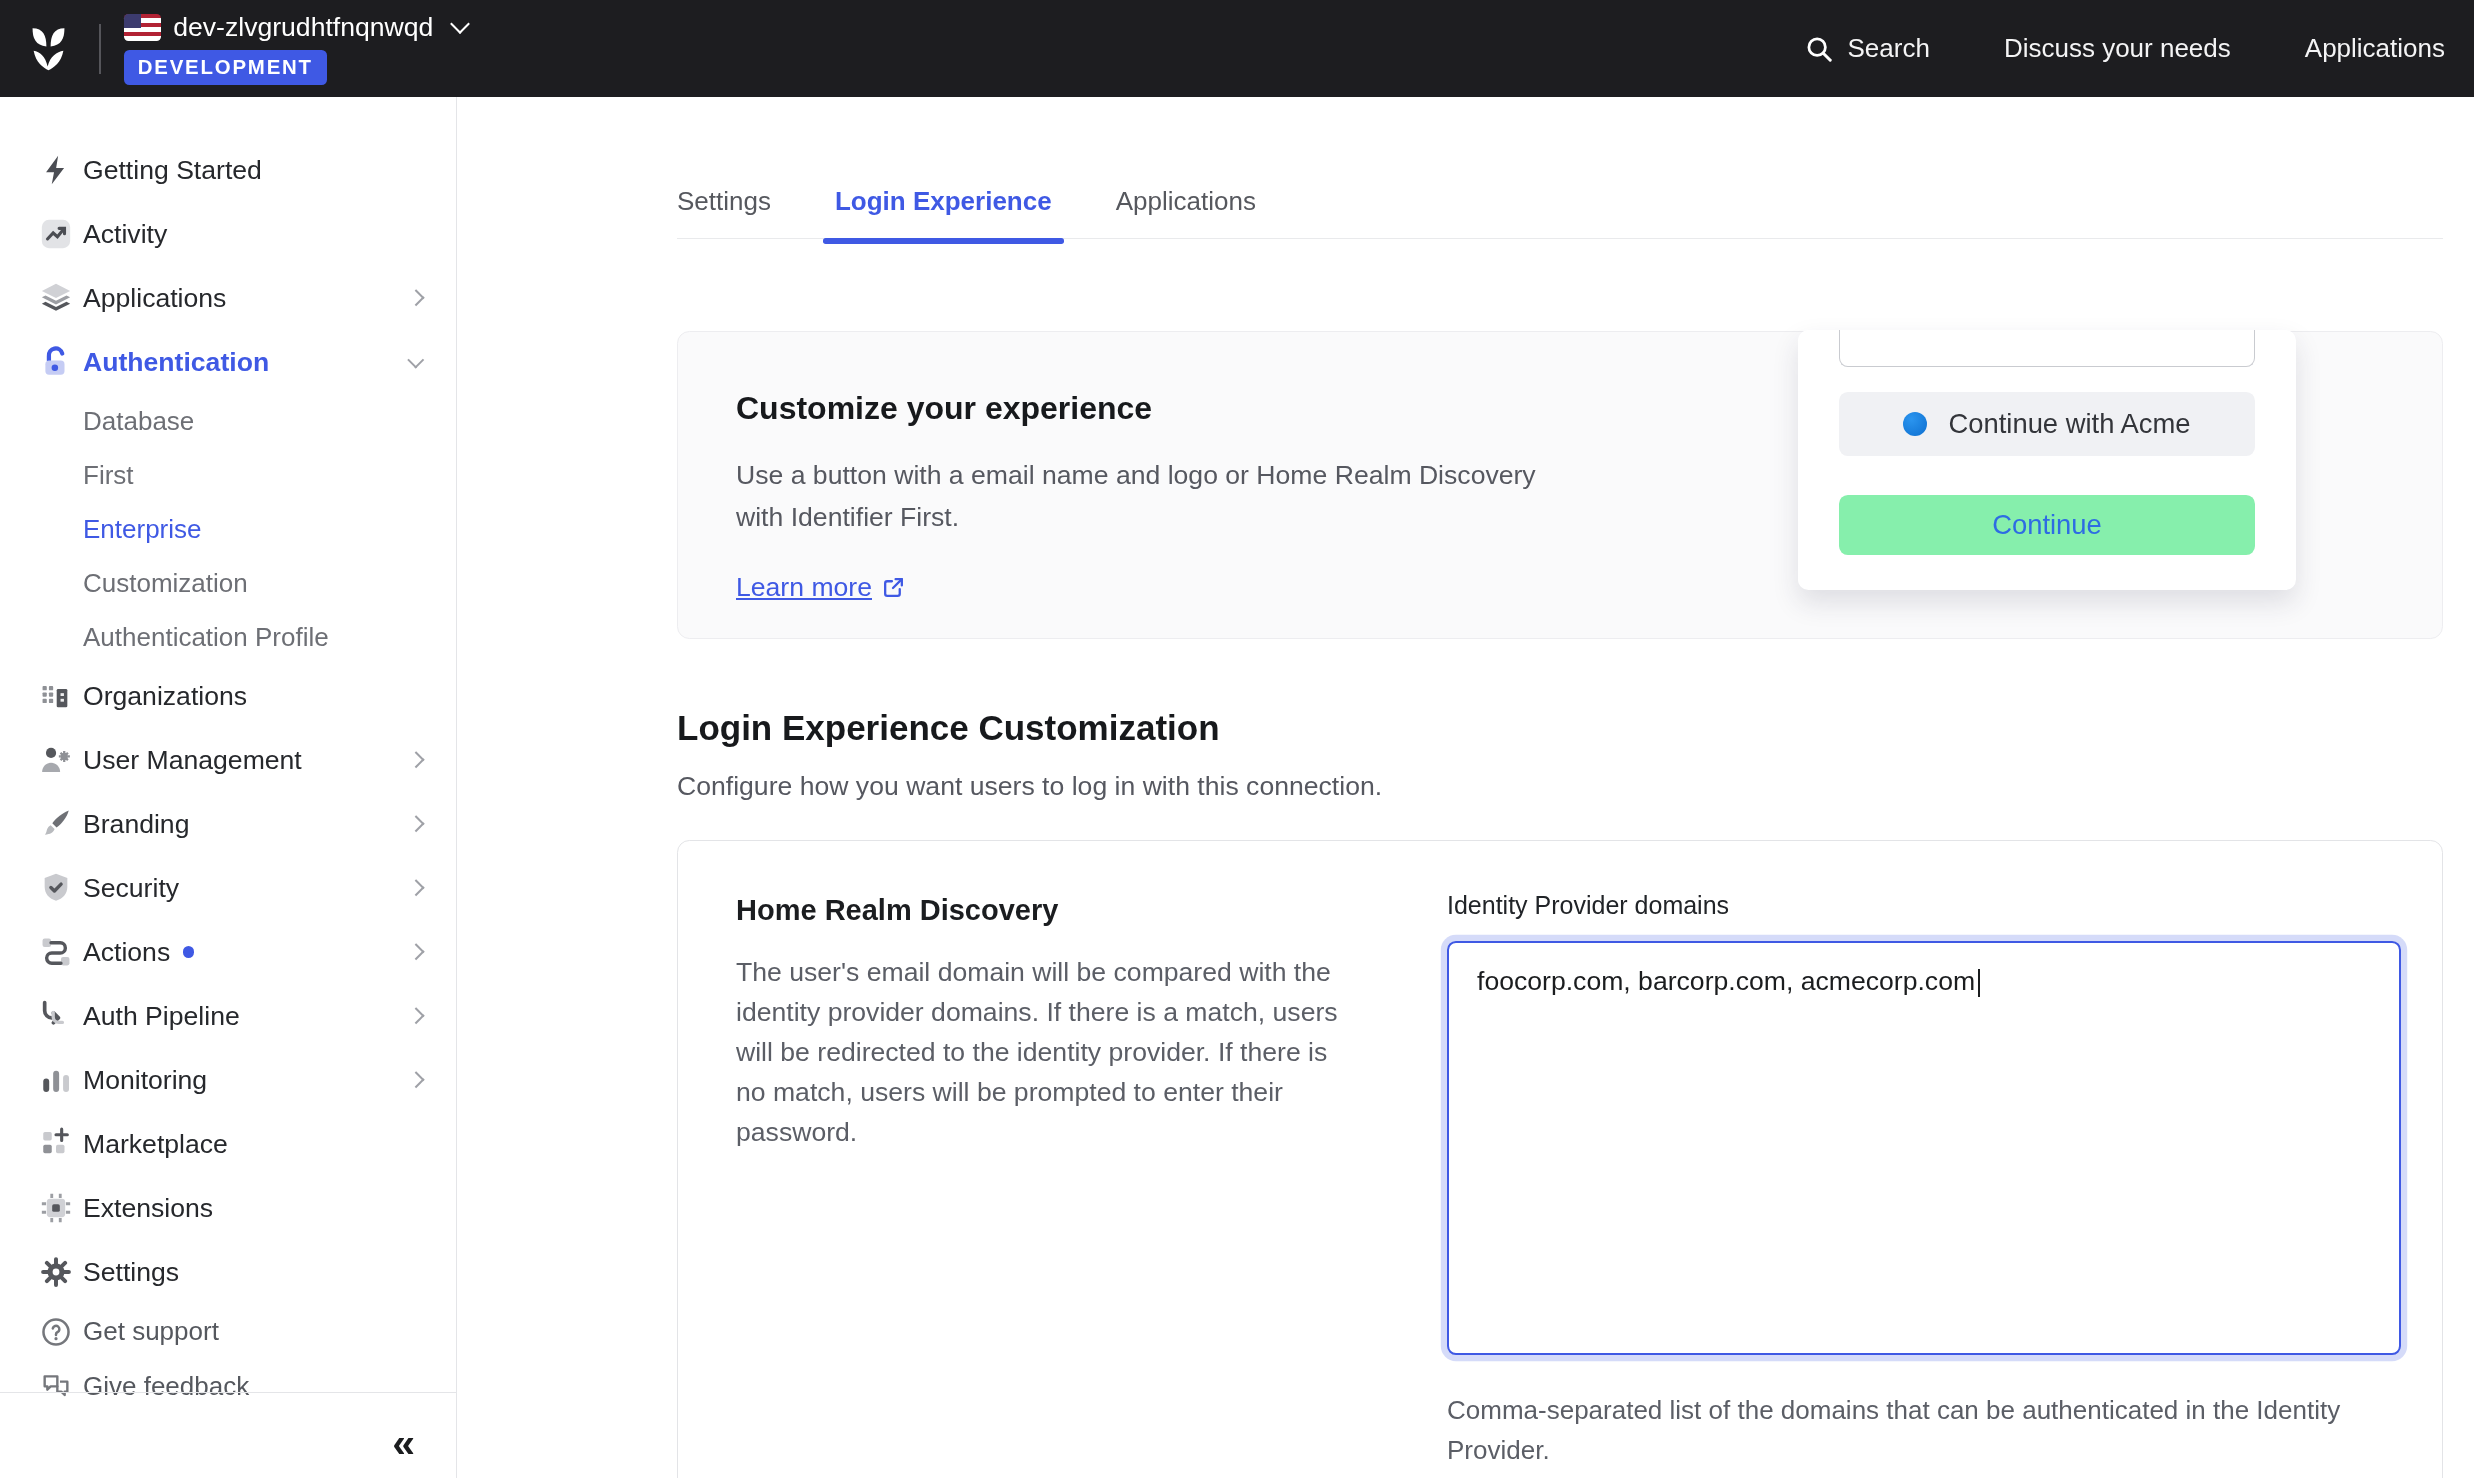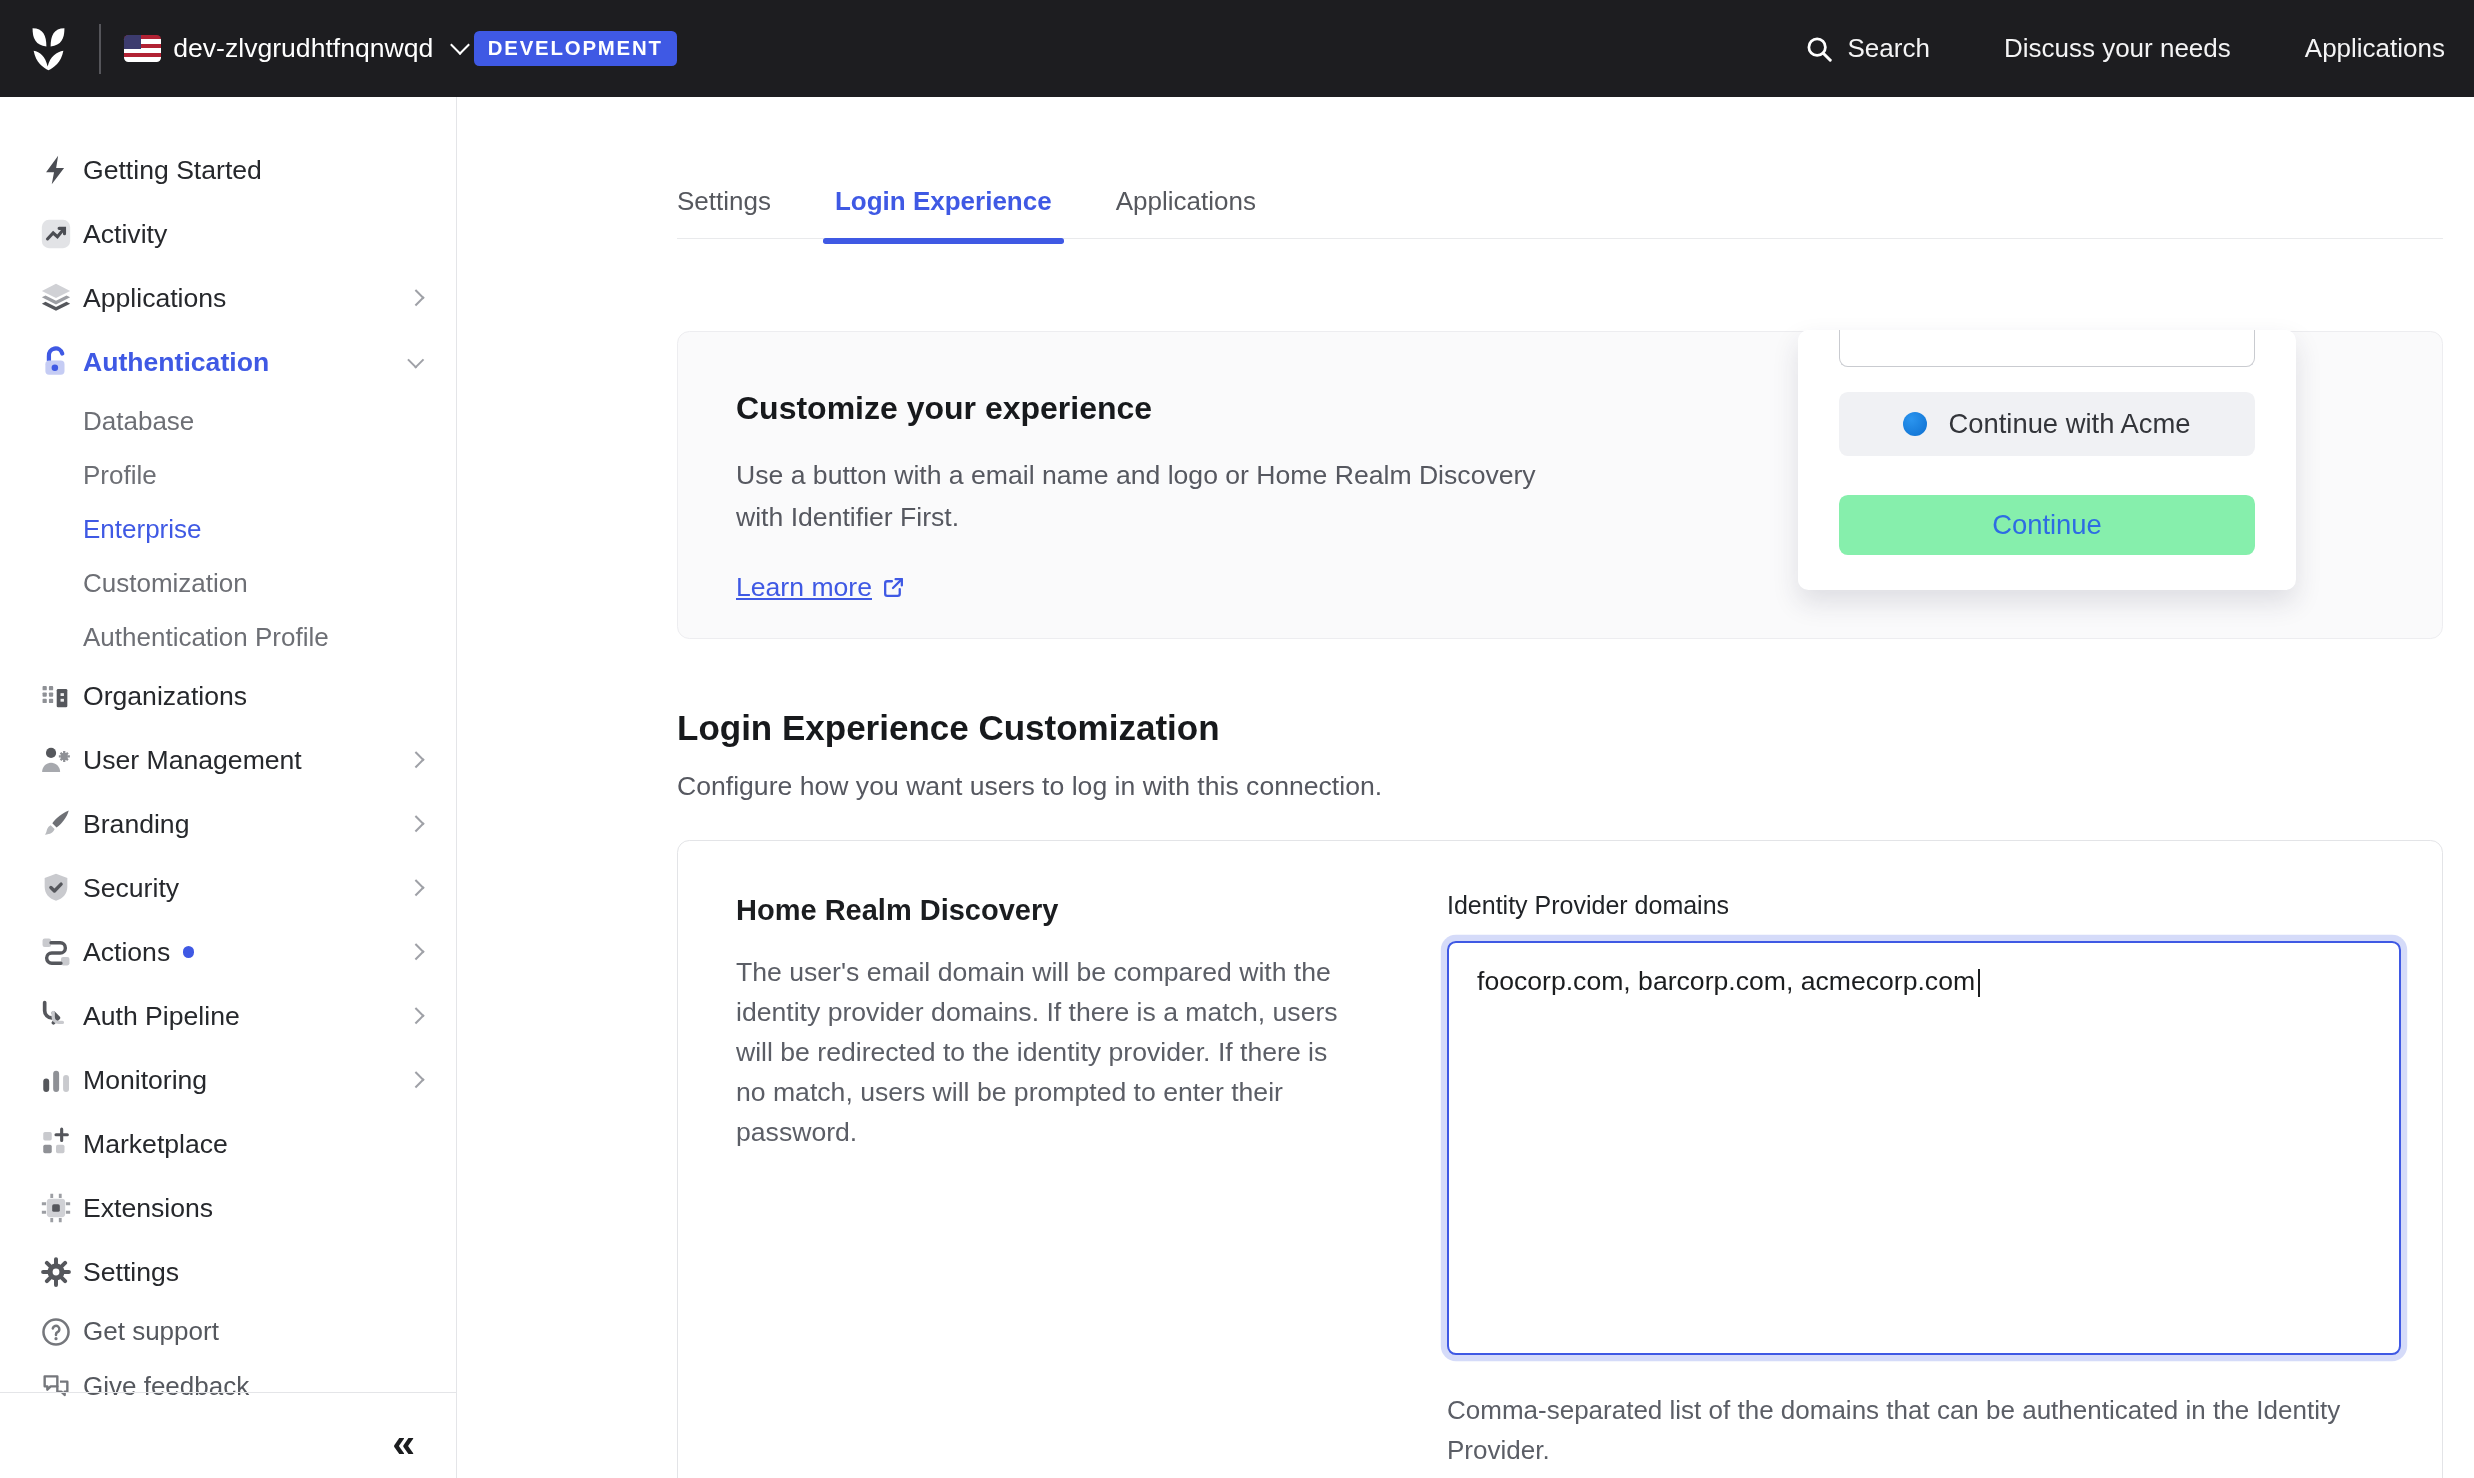--- a/index.html
+++ b/index.html
@@ -4,21 +4,21 @@
 <style>
   * { margin:0; padding:0; box-sizing:border-box; }
   html,body { width:2475px; height:1478px; overflow:hidden; background:#fff;
     font-family:"Liberation Sans", sans-serif; }
 
   
   .topbar { position:absolute; left:0; top:0; width:2475px; height:97px;
     background:#1d1d20; color:#fff; display:flex; align-items:center; }
   .logo-wrap { margin-left:23px; display:flex; align-items:center; }
   .tb-divider { width:1.8px; height:50px; background:#55555a; margin:0 23px 0 25px; }
-  .tenant-block { display:flex; flex-direction:row; justify-content:center; gap:7px; }
+  .tenant-block { display:flex; flex-direction:column; justify-content:center; gap:7px; }
   .tenant-row { display:flex; align-items:center; gap:12.4px; }
   .flag { position:relative; width:37px; height:26.6px; border-radius:4.4px; overflow:hidden;
     background:repeating-linear-gradient(#b22234 0 4.4px, #ffffff 4.4px 8.9px); flex:0 0 auto; }
   .flag::after { content:''; position:absolute; left:0; top:0; width:17px; height:14px;
     background:#3c3b6e; }
   .tenant-name { font-size:26.6px; color:#fff; }
   .chev-d-white { width:14px; height:14px; border-right:2.7px solid #fff; border-bottom:2.7px solid #fff;
     transform:rotate(45deg); margin-left:7px; margin-top:-7px; }
   .env-badge { align-self:flex-start; background:#3f59e4; color:#fff; font-size:20.4px;
     font-weight:bold; letter-spacing:1.8px; padding:5.3px 14px 6.2px; border-radius:5.3px; }
@@ -177,21 +177,21 @@
             <circle cx="11.2" cy="16" r="2.3" fill="#3f59e4"></circle>
           </svg>
       </span>
       <span class="lbl">Authentication</span>
       <span class="chev-dn"></span>
     </div>
     <div class="srow sub">
       <span class="lbl">Database</span>
     </div>
     <div class="srow sub">
-      <span class="lbl">Profile</span>
+      <span class="lbl">First</span>
     </div>
     <div class="srow sub active">
       <span class="lbl" style="color:#3f59e4">Enterprise</span>
     </div>
     <div class="srow sub">
       <span class="lbl">Customization</span>
     </div>
     <div class="srow sub">
       <span class="lbl">Authentication Profile</span>
     </div>

